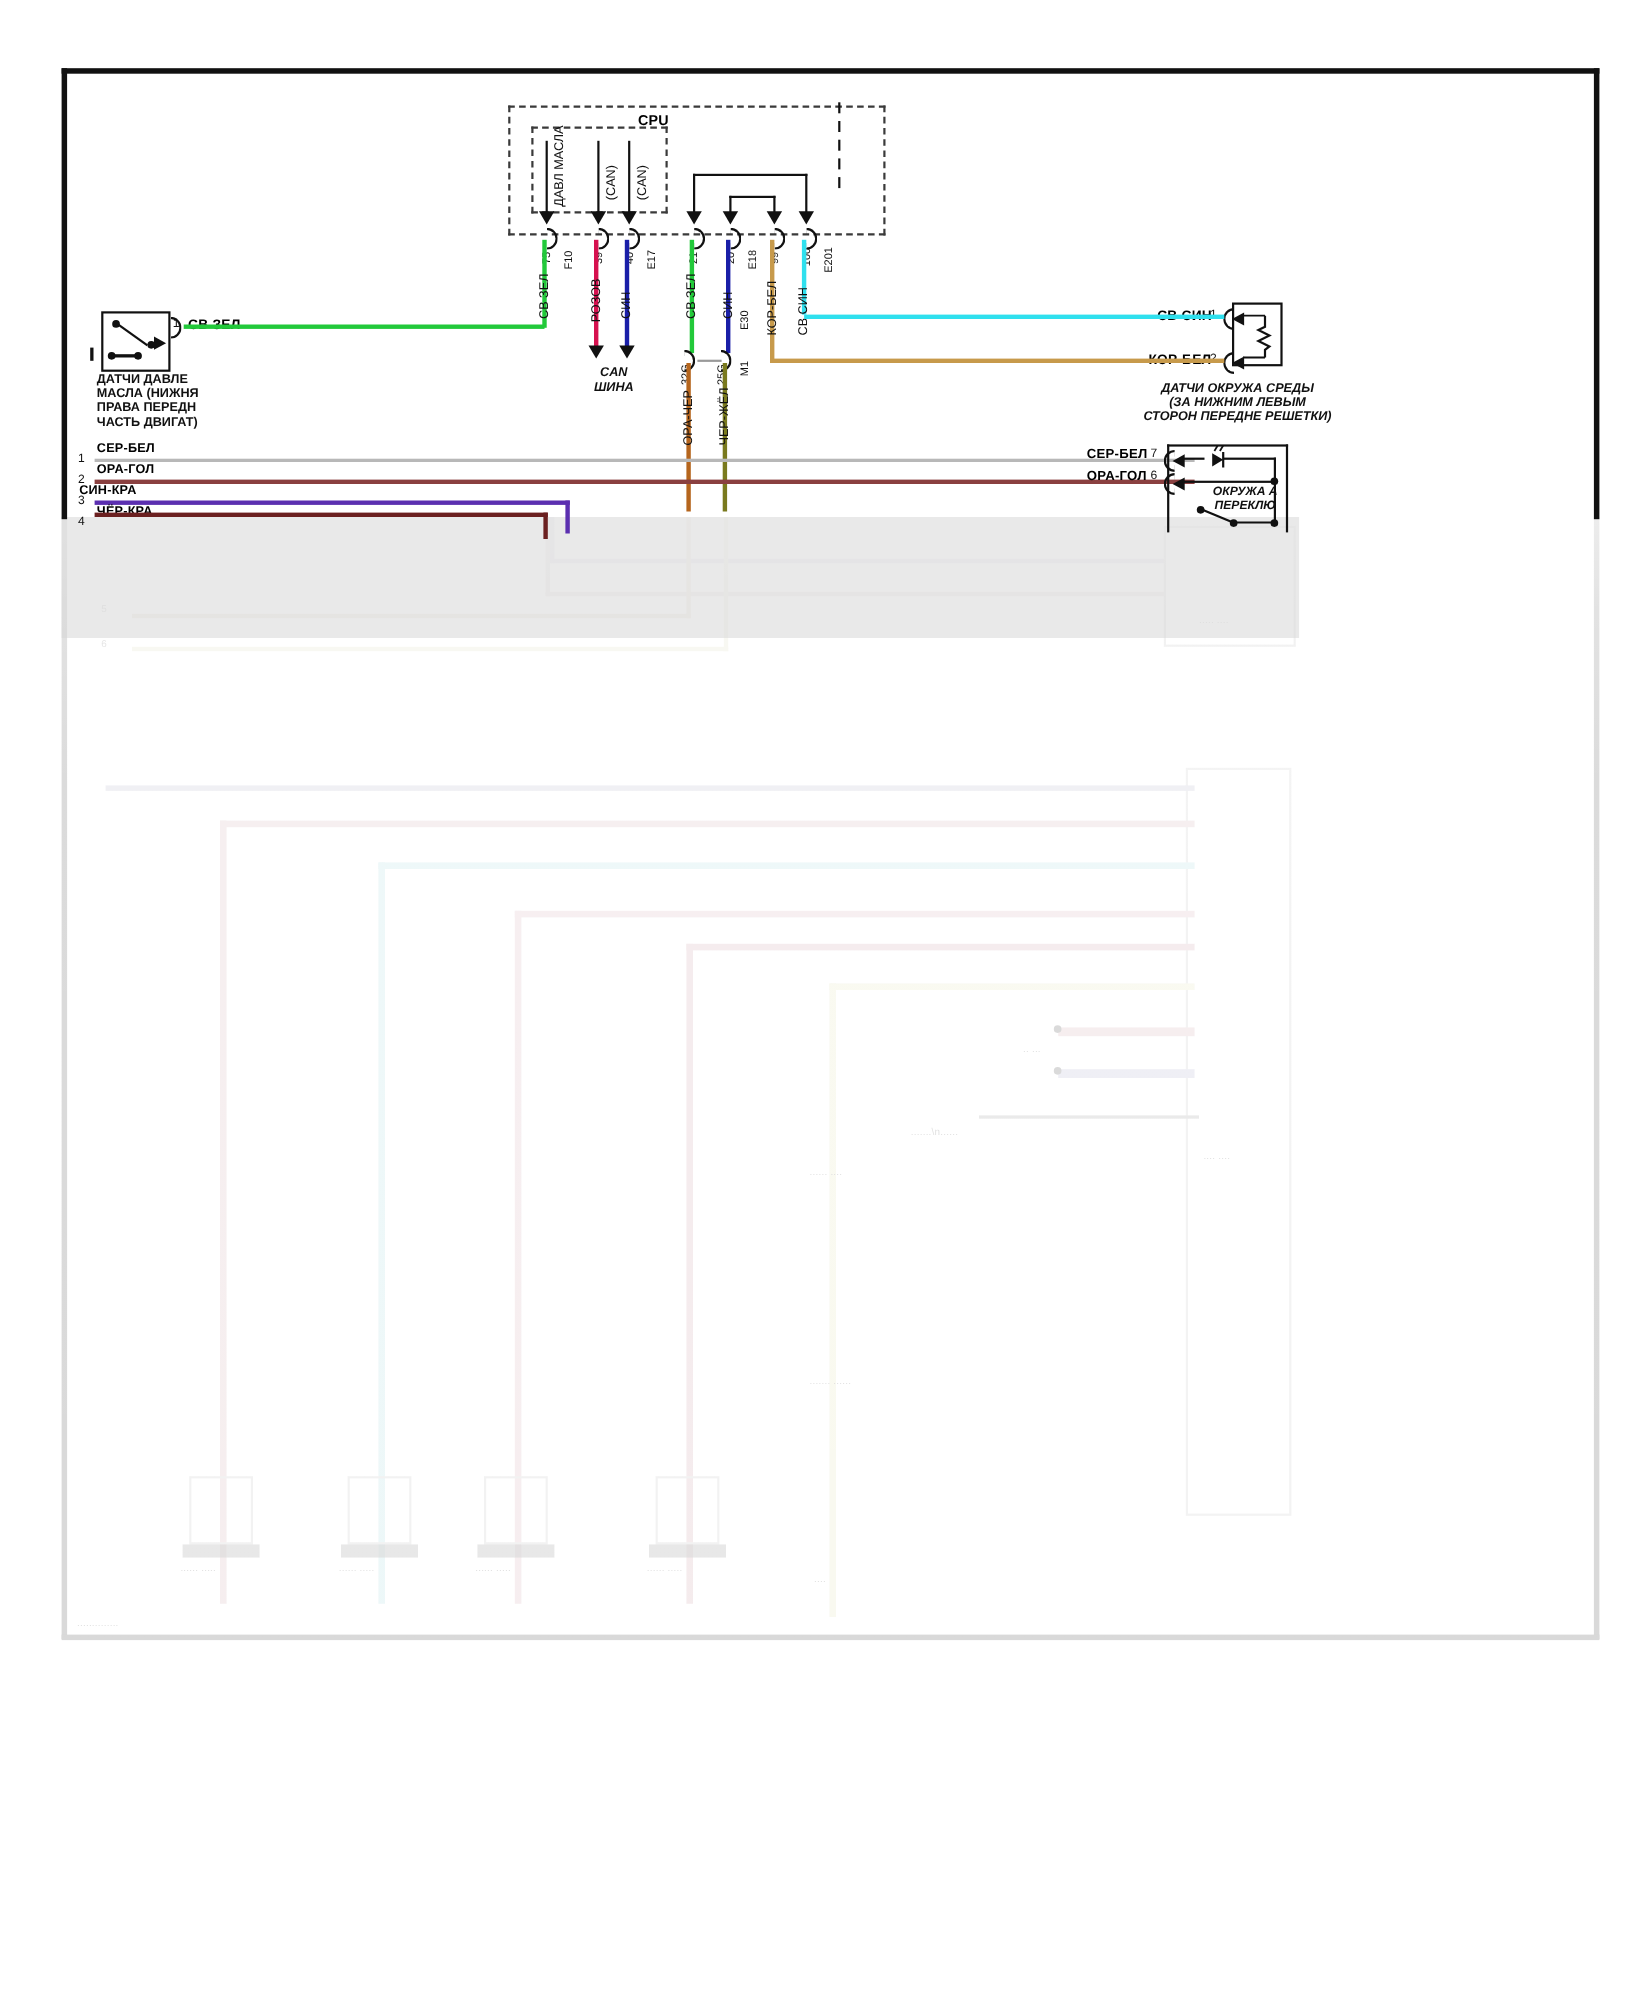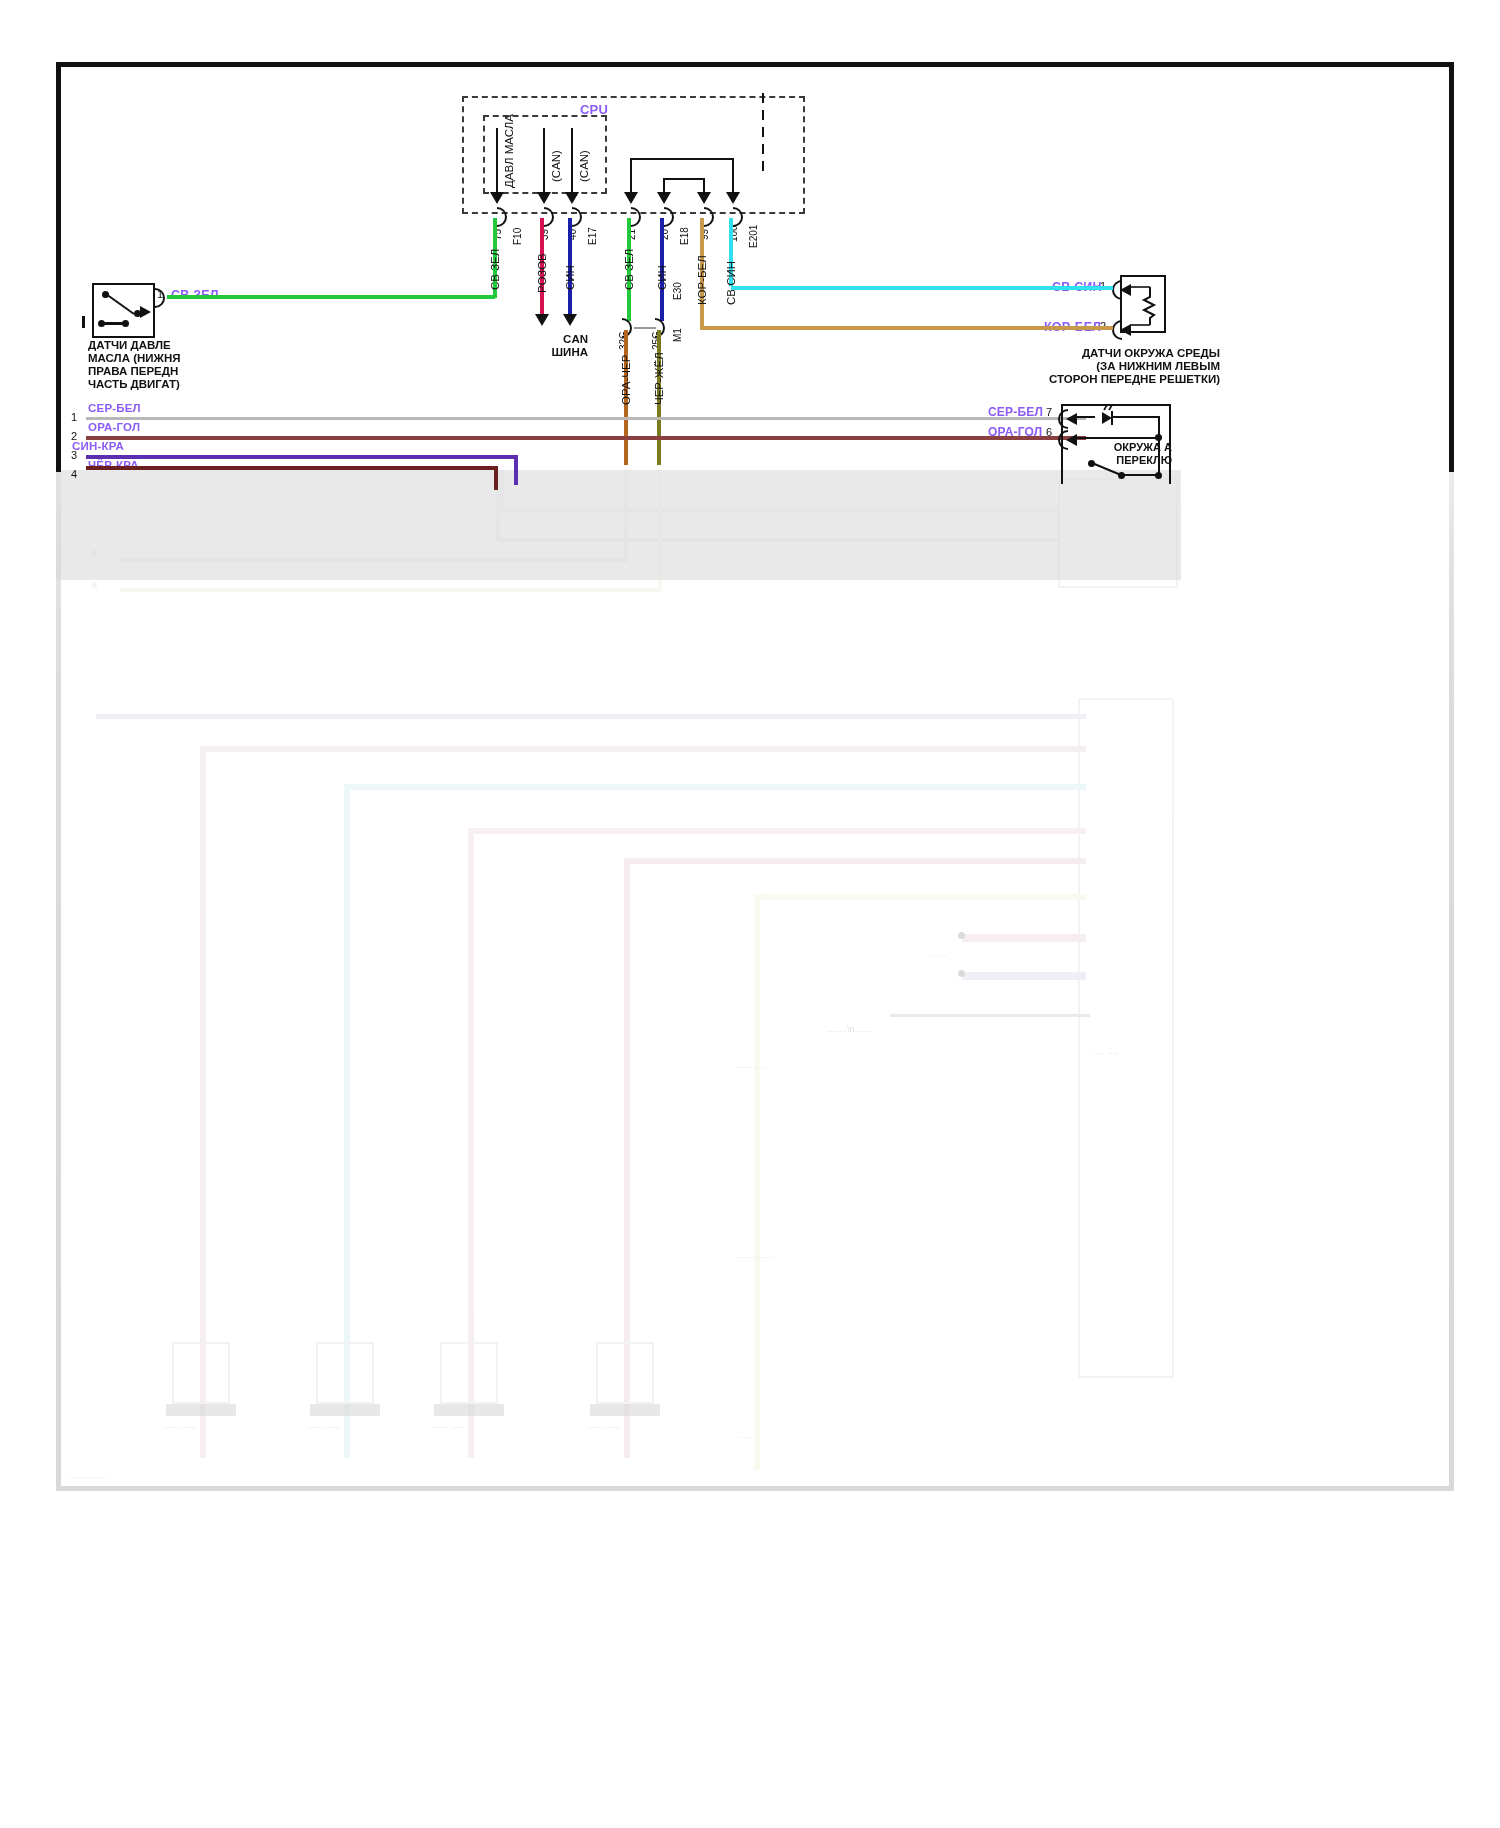--- a/index.html
+++ b/index.html
@@ -3,21 +3,21 @@
 <meta charset="utf-8">
 <style>
   html,body{margin:0;padding:0;background:#ffffff;}
   body{font-family:"Liberation Sans", sans-serif;}
   #root{position:relative;width:1500px;height:1828px;background:#ffffff;overflow:hidden;}
 
   
   .dash-box{position:absolute;border:2px dashed #3a3a3a;box-sizing:border-box;}
   .solid-box{position:absolute;border:2px solid #111;box-sizing:border-box;background:transparent;}
   .wire{position:absolute;}
-  .lbl{position:absolute;white-space:nowrap;color:#8b5cf6;font-size:11.5px;letter-spacing:.2px;}
+  .lbl{position:absolute;white-space:nowrap;color:#000000;font-size:11.5px;letter-spacing:.2px;}
   .lbl-b{font-weight:bold;}
   .vlbl{position:absolute;white-space:nowrap;color:#111;font-size:11.5px;
     transform-origin:0 0;transform:rotate(-90deg);}
   .vlbl-sm{font-size:10px;}
   .pinnum{position:absolute;font-size:11px;color:#111;}
   .blk{position:absolute;background:#111;}
   .dot{position:absolute;width:7px;height:7px;border-radius:50%;background:#111;}
 
   
   .conn{position:absolute;width:10px;height:20px;border:2px solid #111;border-left:none;
@@ -30,21 +30,21 @@
     border-right:7px solid transparent;border-top:12px solid #111;}
   .arrow-r{position:absolute;width:0;height:0;border-top:6px solid transparent;
     border-bottom:6px solid transparent;border-left:11px solid #111;}
   .arrow-l{position:absolute;width:0;height:0;border-top:6px solid transparent;
     border-bottom:6px solid transparent;border-right:11px solid #111;}
 
   .ipdm-note{position:absolute;font-size:12.5px;line-height:14.5px;color:#111;font-weight:bold;
     white-space:pre-line;}
   .blk-note{position:absolute;font-size:11.5px;line-height:13px;color:#111;font-weight:bold;
     white-space:pre-line;text-align:left;}
-  .blk-note-c{text-align:right;}
+  .blk-note-c{text-align:center;font-style:italic;}
 
   
   #lower{position:absolute;left:0;top:470px;width:1500px;height:1358px;
     opacity:.17;filter:saturate(.55);}
   #lower .wire{}
   #lower .lbl{font-size:9px;color:#333;}
   .veil{position:absolute;left:0;top:470px;width:1500px;height:1358px;
     background:linear-gradient(180deg, rgba(255,255,255,.55) 0%, rgba(255,255,255,.30) 6%, rgba(255,255,255,.12) 18%, rgba(255,255,255,.05) 100%);
     pointer-events:none;}
   .grey-panel{position:absolute;left:56px;top:470px;width:1125px;height:110px;

